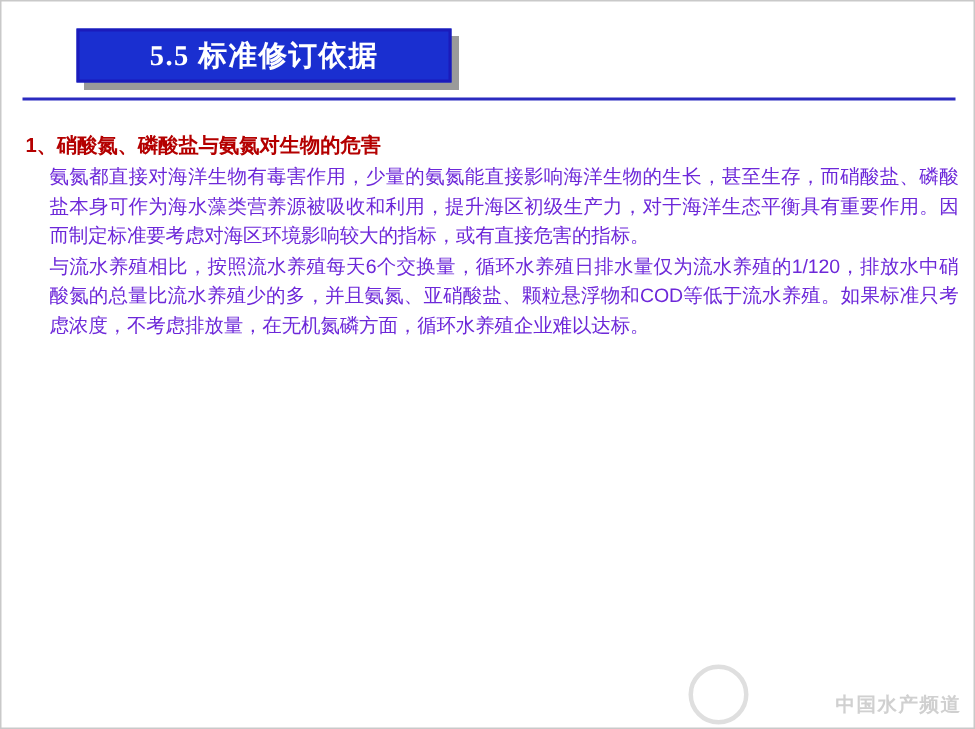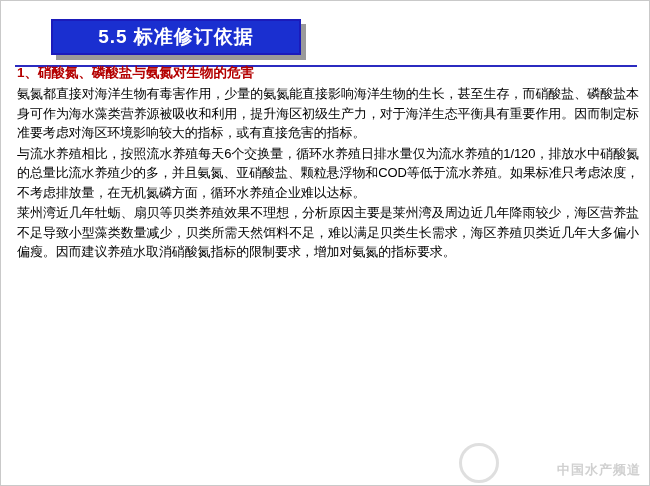--- a/index.html
+++ b/index.html
@@ -50,51 +50,51 @@
     display: flex;
     align-items: center;
     justify-content: center;
   }
   .title-text {
     color: #ffffff;
     font-size: 19px;
     font-weight: bold;
     letter-spacing: 1px;
     white-space: nowrap;
-    font-family: Liberation Sans, sans-serif;
+    font-family: Liberation Serif, serif;
   }
   .rule {
     position: absolute;
     left: 14px;
     top: 64px;
     width: 622px;
     height: 2px;
     background: #2b2bc0;
   }
   
   .body {
     position: absolute;
     left: 16px;
-    top: 60px;
+    top: 84px;
     width: 622px;
   }
   .heading {
     color: #b40000;
     font-weight: bold;
     font-size: 13.5px;
     line-height: 20px;
     margin: 2px 0 1px 0;
     white-space: nowrap;
   }
   .para {
-    color: #000000;
+    color: #6d28d9;
     font-size: 13px;
     line-height: 19.5px;
     text-align: justify;
-    margin: 0 0 1px 0;
+    margin: 0 0 1px 16px;
     letter-spacing: -0.1px;
   }
   
   .watermark {
     position: absolute;
     right: 8px;
     bottom: 6px;
     color: #c8c8c8;
     font-size: 13px;
     font-weight: bold;
@@ -127,20 +127,19 @@
 
   <div class="rule"></div>
 
   <div class="body">
 
     <div class="heading">1、硝酸氮、磷酸盐与氨氮对生物的危害</div>
     <div class="para">氨氮都直接对海洋生物有毒害作用，少量的氨氮能直接影响海洋生物的生长，甚至生存，而硝酸盐、磷酸盐本身可作为海水藻类营养源被吸收和利用，提升海区初级生产力，对于海洋生态平衡具有重要作用。因而制定标准要考虑对海区环境影响较大的指标，或有直接危害的指标。</div>
 
     <div class="para">与流水养殖相比，按照流水养殖每天6个交换量，循环水养殖日排水量仅为流水养殖的1/120，排放水中硝酸氮的总量比流水养殖少的多，并且氨氮、亚硝酸盐、颗粒悬浮物和COD等低于流水养殖。如果标准只考虑浓度，不考虑排放量，在无机氮磷方面，循环水养殖企业难以达标。</div>
 
-    <div class="para">莱州湾近几年牡蛎、扇贝等贝类养殖效果不理想，分析原因主要是莱州湾及周边近几年降雨较少，海区营养盐不足导致小型藻类数量减少，贝类所需天然饵料不足，难以满足贝类生长需求，海区养殖贝类近几年大多偏小偏瘦。因而建议养殖水取消硝酸氮指标的限制要求，增加对氨氮的指标要求。</div>
 
   </div>
 
   <div class="wm-circle"></div>
   <div class="watermark">中国水产频道</div>
 
 </div>
 
 </body></html>

